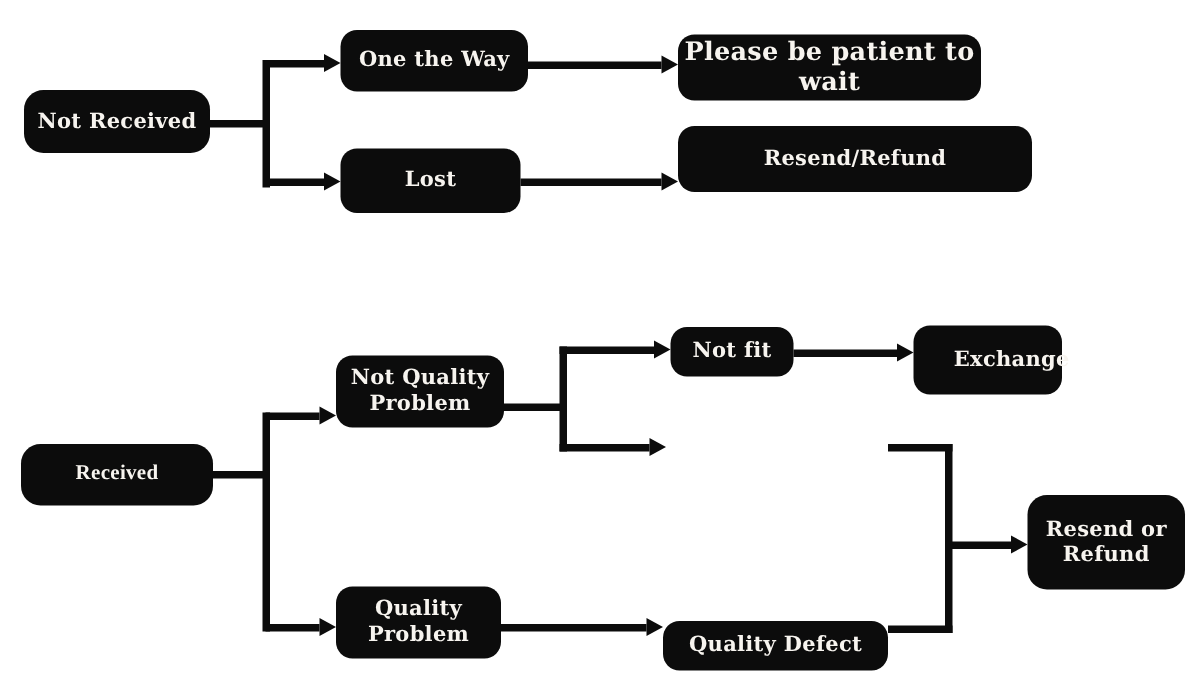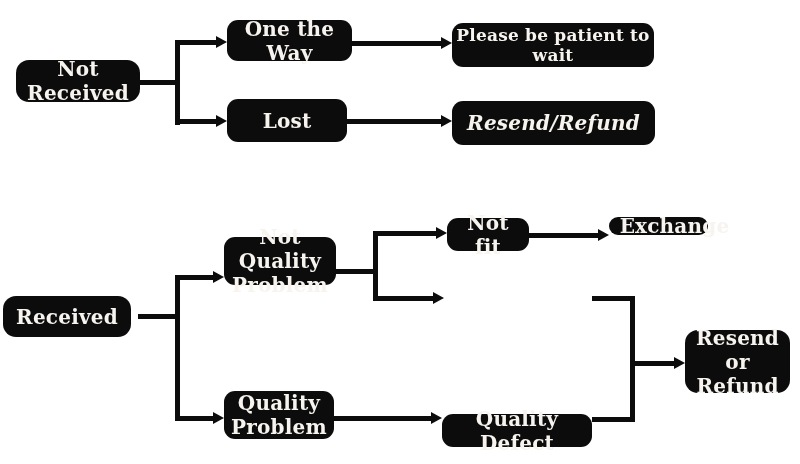--- a/index.html
+++ b/index.html
@@ -9,21 +9,21 @@
     --bg:#ffffff;
   }
   html,body{margin:0;padding:0;background:var(--bg);}
   .canvas{
     position:relative;width:800px;height:464px;background:var(--bg);
     font-family:"DejaVu Serif","Liberation Serif",serif;overflow:hidden;
   }
   .node{
     position:absolute;display:flex;align-items:center;justify-content:center;
     background:var(--node-fill);color:var(--node-text);
-    border-radius:11px;font-weight:bold;font-size:20px;line-height:1.2;
+    border-radius:11px;font-weight:bold;font-size:14px;line-height:1.2;
     text-align:center;white-space:pre-line;letter-spacing:0.2px;
     box-sizing:border-box;padding:2px 4px;
   }
   .node.big{border-radius:13px;}
   .node.small-text{font-size:17px;}
   .line{position:absolute;background:var(--connector);}
   .head{
     position:absolute;width:0;height:0;
     border-top:6px solid transparent;border-bottom:6px solid transparent;
     border-left:11px solid var(--connector);
@@ -31,29 +31,29 @@
 </style>
 </head>
 <body>
 
 <div class="canvas">
 
   <div class="node big" style="left:16px;top:60px;width:124px;height:42px;">Not Received</div>
   <div class="node" style="left:227px;top:20px;width:125px;height:41px;">One the Way</div>
   <div class="node" style="left:227px;top:99px;width:120px;height:43px;">Lost</div>
   <div class="node small-text" style="left:452px;top:23px;width:202px;height:44px;">Please be patient to wait</div>
-  <div class="node" style="left:452px;top:101px;width:203px;height:44px;font-style:italic;">Resend/Refund</div>
+  <div class="node" style="left:452px;top:84px;width:236px;height:44px;">Resend/Refund</div>
 
-  <div class="node big" style="left:3px;top:296px;width:128px;height:41px;">Received</div>
+  <div class="node big" style="left:14px;top:296px;width:128px;height:41px;font-family:Liberation Serif, serif;">Received</div>
   <div class="node" style="left:224px;top:237px;width:112px;height:48px;">Not Quality
 Problem</div>
   <div class="node" style="left:224px;top:391px;width:110px;height:48px;">Quality
 Problem</div>
   <div class="node" style="left:447px;top:218px;width:82px;height:33px;">Not fit</div>
-  <div class="node" style="left:609px;top:217px;width:99px;height:18px;padding-left:36px;">Exchange</div>
+  <div class="node" style="left:609px;top:217px;width:99px;height:46px;padding-left:36px;">Exchange</div>
   <div class="node" style="left:442px;top:414px;width:150px;height:33px;">Quality Defect</div>
   <div class="node big" style="left:685px;top:330px;width:105px;height:63px;">Resend or
 Refund</div>
 
   <div class="line" style="left:138px;top:80px;width:42px;height:5px;"></div>
   <div class="line" style="left:175px;top:40px;width:5px;height:85px;"></div>
   <div class="line" style="left:177px;top:40px;width:39px;height:5px;"></div>
   <div class="head" style="left:216px;top:36px;"></div>
   <div class="line" style="left:177px;top:119px;width:39px;height:5px;"></div>
   <div class="head" style="left:216px;top:115px;"></div>

